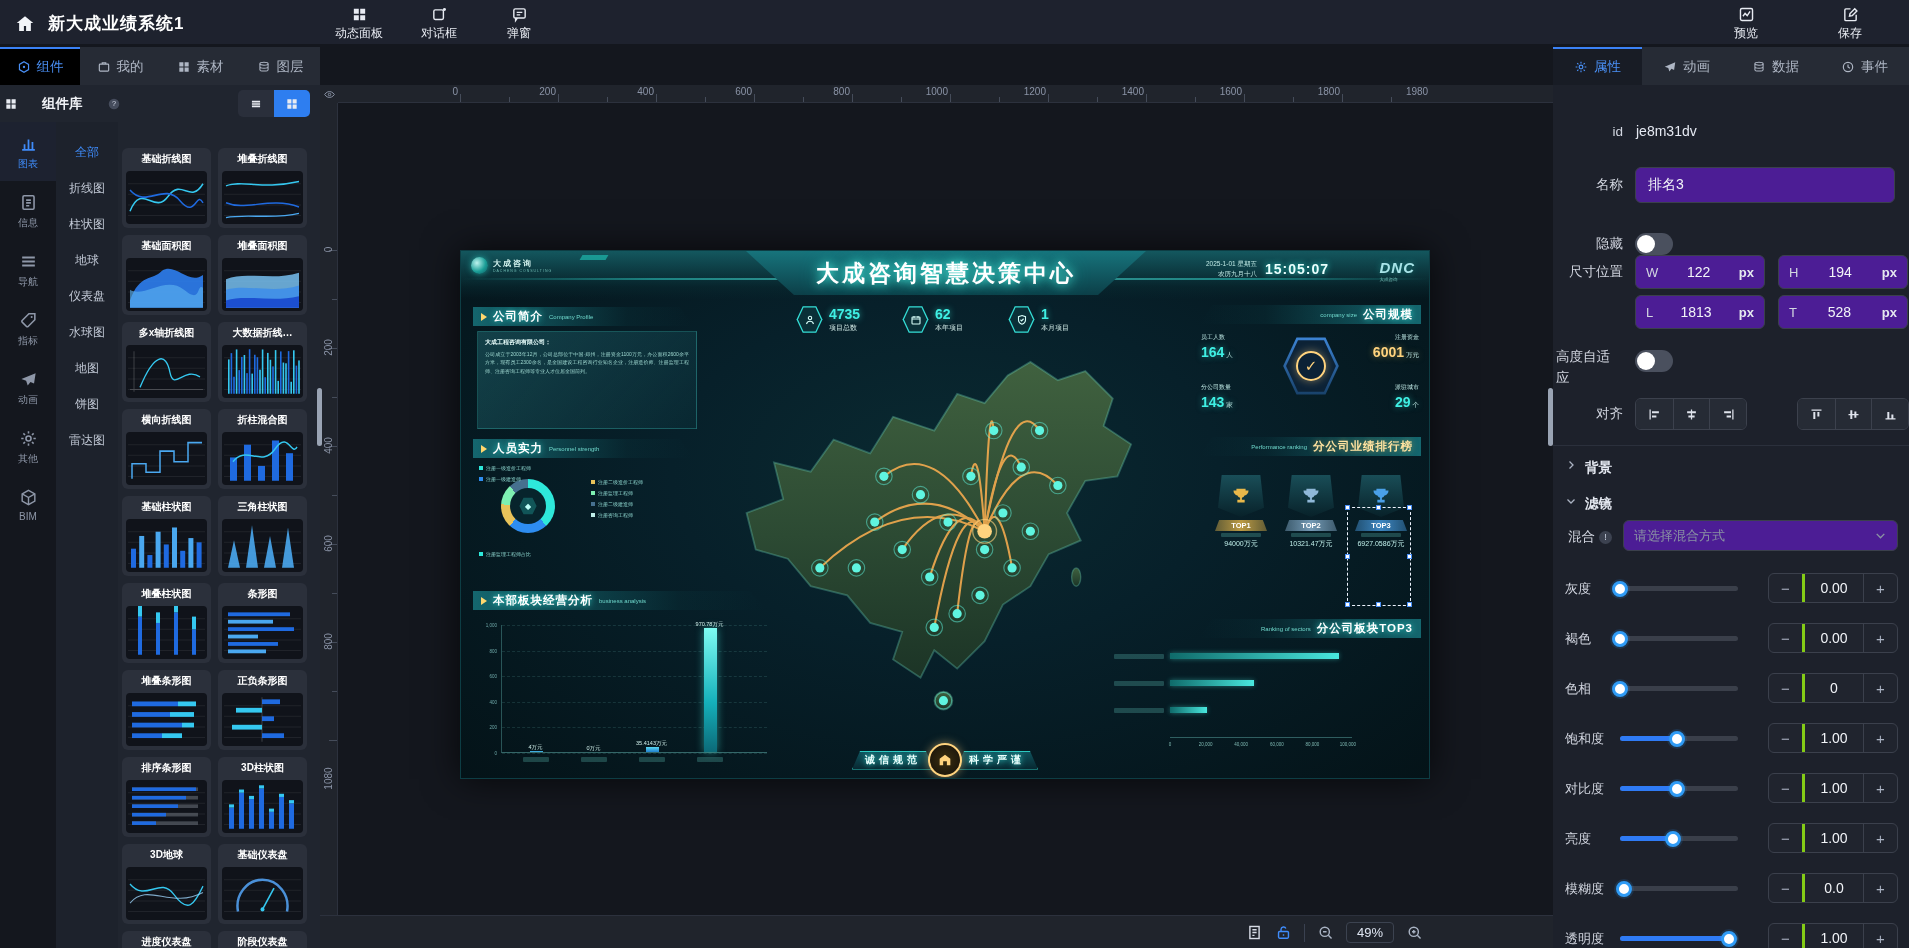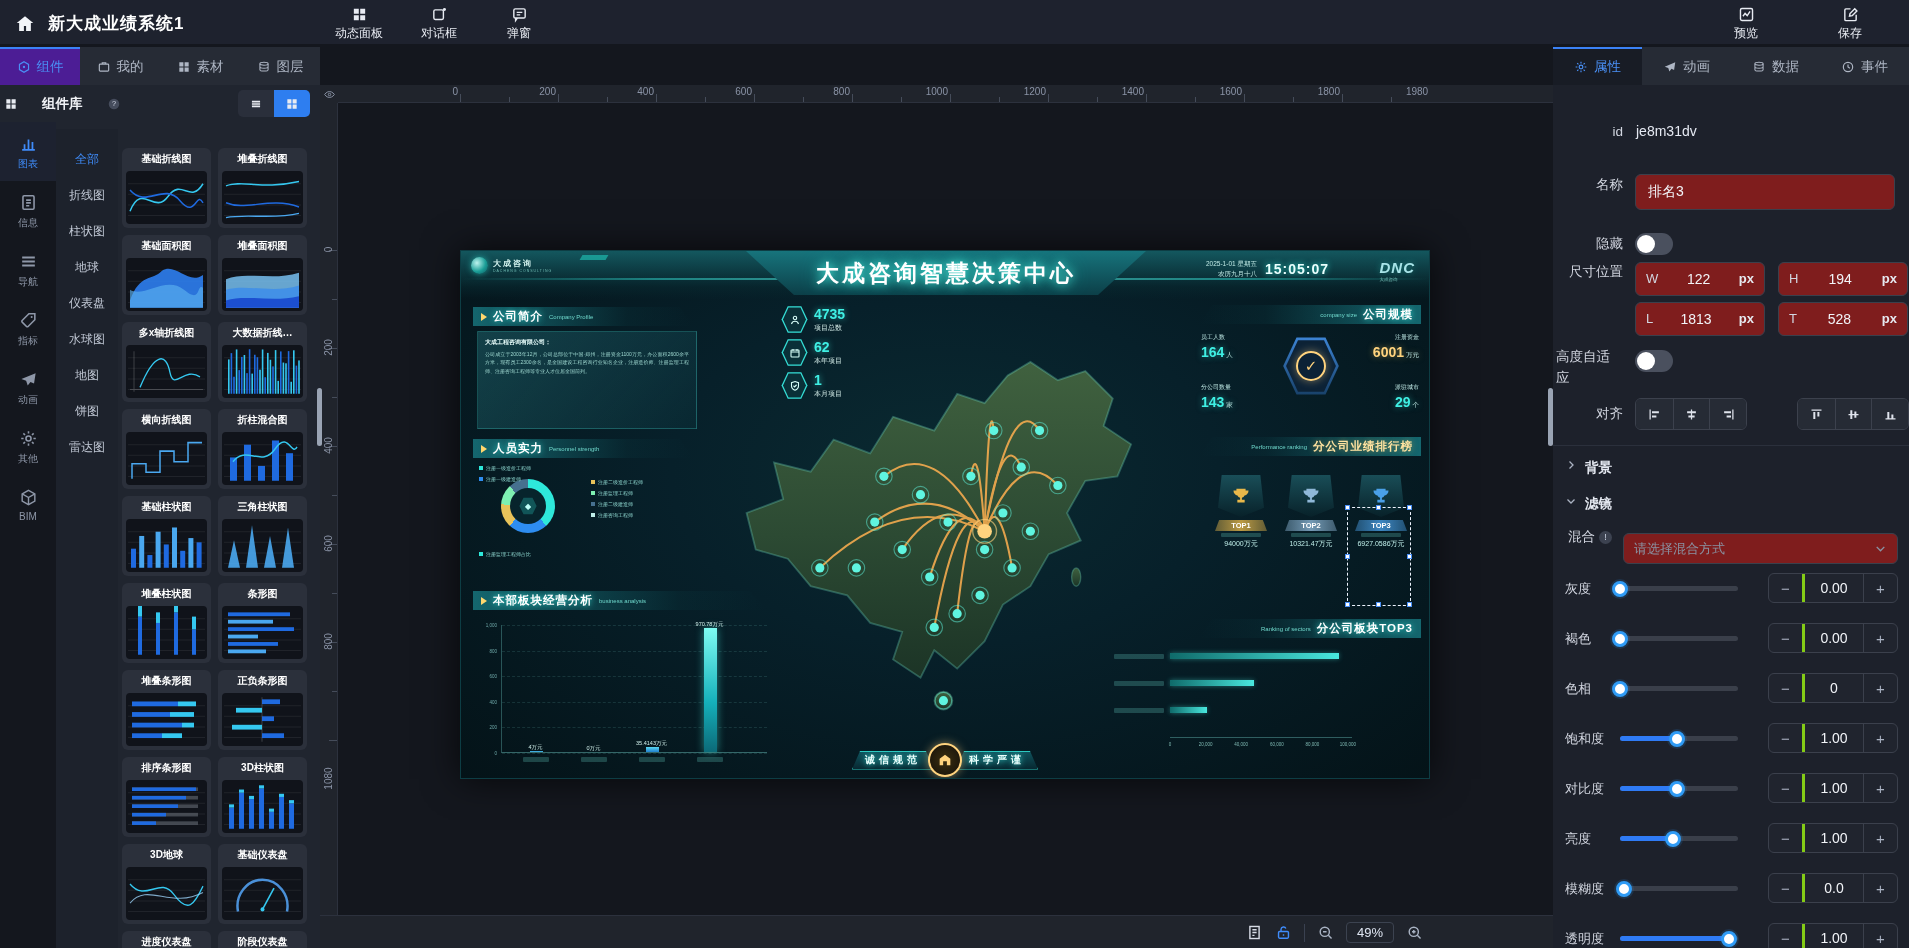--- a/index.html
+++ b/index.html
@@ -17,34 +17,34 @@
   .hdr-tool { width:66px; height:47px; display:flex; flex-direction:column; align-items:center; justify-content:center; gap:2px; cursor:pointer; color:#e8ebf2; }
   .hdr-tool .ic { width:17px; height:17px; }
   .hdr-tool span.lb { font-size:12px; }
   #hdr-actions { position:absolute; right:26px; top:0; height:47px; display:flex; gap:38px; }
 
   
   #left-panel { position:absolute; left:0; top:47px; width:320px; height:901px; background:#20252f; overflow:hidden; }
   #left-tabs { position:absolute; left:0; top:0; width:320px; height:38px; background:#262b35; display:flex; }
   .ltab { flex:1; display:flex; align-items:center; justify-content:center; gap:6px; font-size:13.5px; color:#aeb6c4; cursor:pointer; border-top:2px solid transparent; }
   .ltab .ic { width:14px; height:14px; }
-  .ltab.active { background:#4c1d95; color:#4a90f6; border-top-color:#3b82f6; }
+  .ltab.active { background:#000000; color:#4a90f6; border-top-color:#3b82f6; }
   #lib-header { position:absolute; left:0; top:38px; width:320px; height:37px; display:flex; align-items:center; padding:0 4px; gap:24px; }
   #lib-header .ic { width:14px; height:14px; color:#e8ebf2; }
   #lib-title { font-size:13.5px; font-weight:bold; color:#f0f2f6; }
   #lib-help { width:15px; height:15px; color:#9aa2b2; }
   #view-toggle { position:absolute; right:10px; top:5px; display:flex; border-radius:5px; overflow:hidden; }
   .vt-btn { width:36px; height:27px; display:flex; align-items:center; justify-content:center; background:#2a2f3b; color:#aab2c2; cursor:pointer; }
   .vt-btn .ic { width:14px; height:14px; }
   .vt-btn.active { background:#2e7ef0; color:#fff; }
   #rail { position:absolute; left:0; top:75px; width:56px; bottom:0; background:#14171e; }
   .rail-item { width:56px; padding:12px 0 10px; display:flex; flex-direction:column; align-items:center; gap:4px; color:#8e97a8; font-size:10px; cursor:pointer; }
   .rail-item .ic { width:19px; height:19px; }
   .rail-item.active { color:#3f8cfa; background:#1d2230; }
-  #subcats { position:absolute; left:56px; top:82px; width:62px; bottom:0; background:#1d222c; padding-top:12px; }
+  #subcats { position:absolute; left:56px; top:75px; width:62px; bottom:0; background:#1d222c; padding-top:12px; }
   .subcat { height:36px; display:flex; align-items:center; justify-content:center; font-size:12px; color:#c2c9d6; cursor:pointer; }
   .subcat.active { color:#3f8cfa; }
   #cards { position:absolute; left:118px; top:75px; right:0; bottom:0; background:#20252f; }
   .card { position:absolute; width:89px; height:80px; background:#2b303b; border-radius:6px; overflow:hidden; cursor:pointer; }
   .card-title { height:22px; display:flex; align-items:center; justify-content:center; font-size:10px; font-weight:bold; color:#fff; white-space:nowrap; }
   .card-thumb { position:absolute; left:4px; right:4px; top:23px; bottom:4px; background:#10131a; border-radius:4px; overflow:hidden; }
   .card-thumb svg { width:100%; height:100%; }
 
   
   #canvas { position:absolute; left:320px; top:47px; width:1233px; height:901px; background:#14171e; overflow:hidden; }
@@ -146,21 +146,21 @@
   .sel-h { position:absolute; width:5px; height:5px; background:#fff; border:1px solid #4a90f6; }
 
   
   #inspector { position:absolute; left:1553px; top:47px; width:356px; height:901px; background:#1d212b; overflow:hidden; }
   #insp-tabs { position:absolute; left:0; top:0; width:356px; height:38px; background:#262b35; display:flex; }
   .itab { flex:1; display:flex; align-items:center; justify-content:center; gap:6px; font-size:13.5px; color:#aeb6c4; cursor:pointer; border-top:2px solid transparent; }
   .itab .ic { width:14px; height:14px; }
   .itab.active { background:#181c25; color:#4a90f6; border-top-color:#3b82f6; }
   .irow { position:absolute; left:0; width:356px; display:flex; align-items:center; }
   .ilabel { width:70px; text-align:right; font-size:13.5px; color:#d2d6e0; flex:none; }
-  .ibox { border:1px solid #3b404c; border-radius:6px; background:#7f1d1d;margin-top:13px; }
+  .ibox { border:1px solid #3b404c; border-radius:6px; background:#4c1d95; }
   .toggle { width:38px; height:22px; border-radius:11px; background:#4a505e; position:relative; cursor:pointer; }
   .toggle .knob { position:absolute; left:2px; top:2px; width:18px; height:18px; border-radius:50%; background:#fff; }
   .sizebox { height:34px; display:flex; align-items:center; padding:0 10px; }
   .sizebox .k { font-size:13px; color:#d2d6e0; }
   .sizebox .v { flex:1; text-align:center; font-size:14px; color:#f2f4f8; }
   .sizebox .u { font-size:13px; color:#e5e8ef; font-weight:bold; }
   .align-group { display:flex; border:1px solid #3c414d; border-radius:6px; overflow:hidden; }
   .align-btn { width:37px; height:30px; display:flex; align-items:center; justify-content:center; background:#262b35; color:#dfe3ec; cursor:pointer; }
   .align-btn + .align-btn { border-left:1px solid #3c414d; }
   .align-btn .ic { width:15px; height:15px; }
@@ -700,21 +700,21 @@
             <div>2025-1-01 星期五</div>
             <div>农历九月十八</div>
           </span>
         <span id="scr-time">15:05:07</span>
       </div>
       <div id="scr-brand">
         <b>DNC</b>
         <i>大成咨询</i>
       </div>
 
-      <div id="kpis" style="position:absolute;left:320px;top:54px;display:flex;gap:4px;flex-direction:column;">
+      <div id="kpis" style="position:absolute;left:335px;top:54px;display:flex;gap:12px;">
           <div class="kpi">
             <div class="kpi-hex-o hex">
               <div class="kpi-hex-i hex">
                 <span class="ic">
                   <svg viewBox="0 0 24 24" fill="none" stroke="currentColor" stroke-width="2.2">
                     <circle cx="12" cy="8" r="3.4"></circle>
                     <path d="M5 20c1-4 4-5.5 7-5.5s6 1.5 7 5.5"></path>
                   </svg>
                 </span>
               </div>

